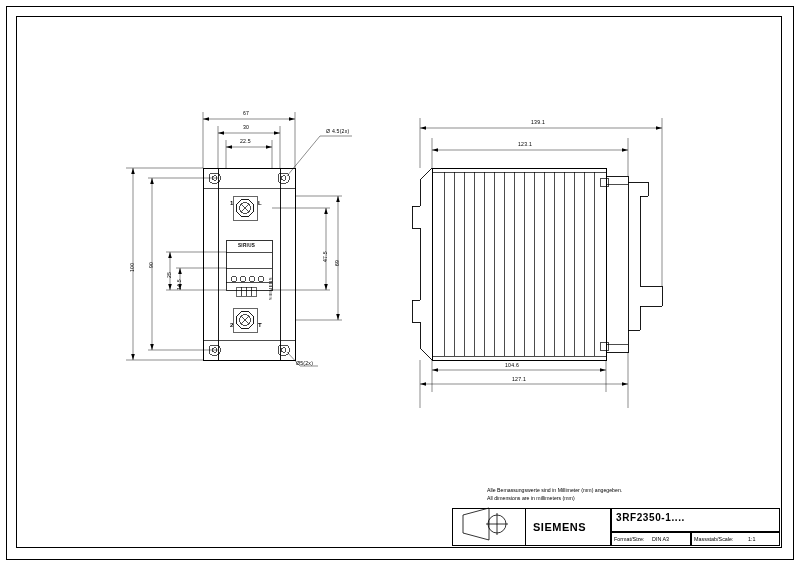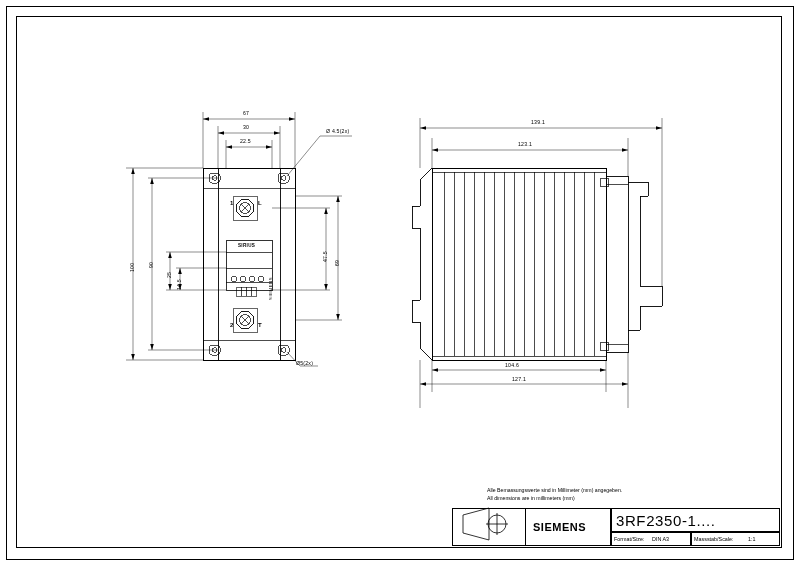--- a/index.html
+++ b/index.html
@@ -10,21 +10,21 @@
   svg{position:absolute;left:0;top:0;}
   .lbl{position:absolute;font-family:"Liberation Sans",sans-serif;font-size:5.2px;letter-spacing:.2px;color:#000;white-space:nowrap;}
   .lbl.xs{font-size:4.2px;}
   .rot90{transform-origin:0 0;transform:rotate(-90deg);}
   .tb{position:absolute;border:1px solid #000;box-sizing:border-box;}
   .tb-txt{position:absolute;font-size:5.4px;white-space:nowrap;}
   .siemens{position:absolute;font-family:"Liberation Sans",sans-serif;font-weight:bold;font-size:11px;letter-spacing:.5px;}
   .notes{position:absolute;font-size:5.2px;line-height:7px;white-space:pre;}
   .sirius{position:absolute;font-size:4.6px;font-weight:bold;letter-spacing:.3px;}
   .termnum{position:absolute;font-size:6px;font-weight:bold;}
-  .partno{position:absolute;font-size:15px;letter-spacing:.6px;}
+  .partno{position:absolute;font-size:10px;letter-spacing:.6px;font-weight:bold;}
 </style>
 </head>
 <body>
 
 <div id="sheet">
 
   <div class="frame-outer"></div>
   <div class="frame-inner"></div>
 
   <svg width="800" height="566" viewBox="0 0 800 566">

